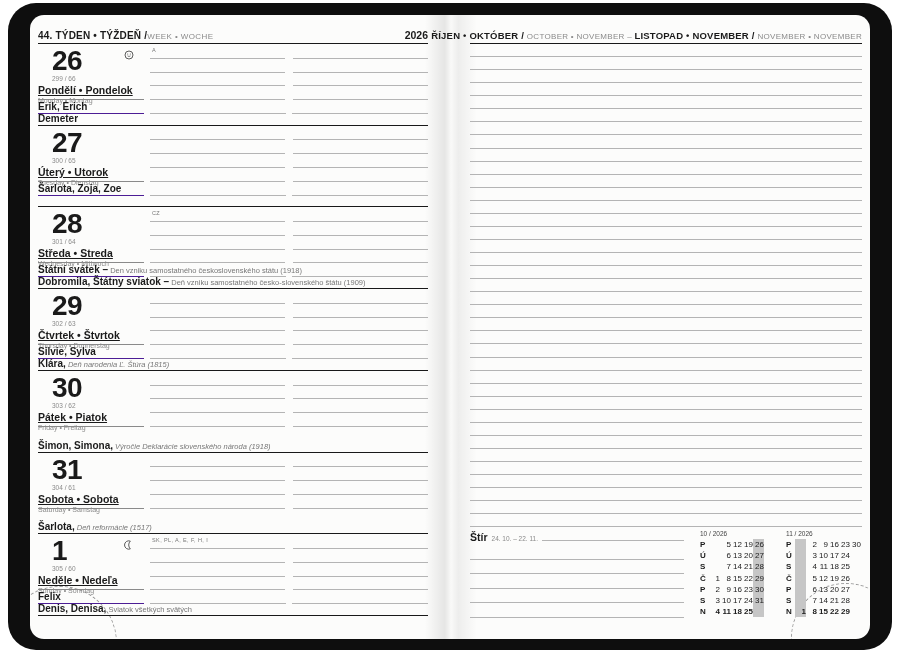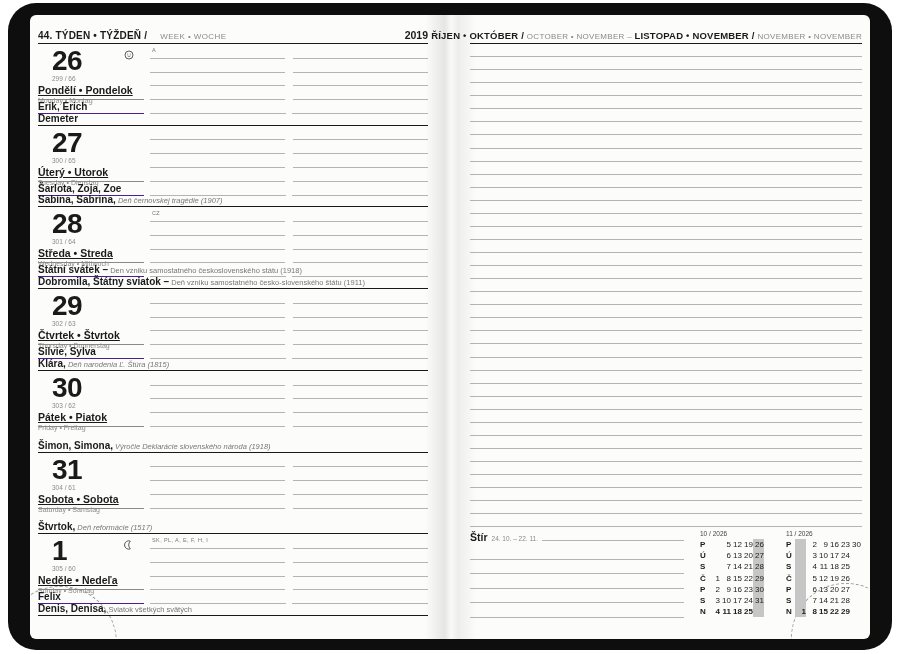--- a/index.html
+++ b/index.html
@@ -1,34 +1,34 @@
 <!DOCTYPE html>
 <html><head>
 <meta charset="utf-8">
 <style>
   * { margin:0; padding:0; box-sizing:border-box; }
   html,body { width:900px; height:654px; background:#ffffff; overflow:hidden;
     font-family:"Liberation Sans","DejaVu Sans",sans-serif; color:#1a1a1a; }
   .cover { position:absolute; left:8px; top:3px; width:884px; height:647px;
     background:#0e0e0e; border-radius:28px; }
   .spread { position:absolute; left:30px; top:15px; width:840px; height:624px;
-    background:#fcfcfb; border-radius:6px; overflow:hidden; }
+    background:#fcfcfb; border-radius:14px; overflow:hidden; }
   .gutter { position:absolute; left:395px; top:0; width:52px; height:100%;
     background:linear-gradient(90deg, rgba(0,0,0,0) 0%, rgba(0,0,0,0.09) 38%,
       rgba(0,0,0,0.01) 50%, rgba(0,0,0,0.06) 64%, rgba(0,0,0,0) 100%); }
   .arc { position:absolute; border:1px dashed #9a9a9a; border-radius:50%; }
   .arc.l { left:-27px; top:571px; width:114px; height:114px; }
   .arc.r { left:761px; top:568px; width:110px; height:110px; }
 
   
   .page-left { position:absolute; left:8px; top:13px; width:390px; height:592px; }
   .l-header { height:16px; border-bottom:1.6px solid #191919; display:flex;
     align-items:flex-end; padding-bottom:2px; }
   .l-header .hb { font-size:10px; font-weight:700; letter-spacing:0.2px; }
-  .l-header .hg { font-size:8px; color:#8a8a8a; margin-left:13px; letter-spacing:0.4px; }
+  .l-header .hg { font-size:8px; color:#8a8a8a; margin-left:0; letter-spacing:0.4px; }
   .l-header .yr { margin-left:auto; font-size:10.5px; font-weight:700; }
   .l-days { height:572px; display:flex; flex-direction:column; }
   .day-block { flex:1; position:relative; border-bottom:1.6px solid #191919; }
   .info { position:absolute; left:0; top:4px; width:106px; height:52px;
     border-bottom:1px solid #8a8a8a; }
   .num { font-size:28px; font-weight:700; line-height:25px; padding-left:14px; letter-spacing:-0.5px; }
   .doy { font-size:6.5px; color:#8a8a8a; padding-left:14px; margin-top:2px; }
   .dloc { font-size:10.5px; font-weight:700; margin-top:2px; white-space:nowrap;text-decoration:underline; }
   .dint { font-size:7px; color:#8a8a8a; margin-top:1px; }
   .moon { position:absolute; left:86px; top:6px; width:10px; height:10px; }
@@ -77,21 +77,21 @@
 <div class="cover"></div>
 <div class="spread">
   <div class="gutter"></div>
   <div class="arc l"></div>
   <div class="arc r"></div>
 
   <div class="page-left">
     <div class="l-header">
       <span class="hb">44. TÝDEN • TÝŽDEŇ /</span>
       <span class="hg">WEEK • WOCHE</span>
-      <span class="yr">2019</span>
+      <span class="yr">2026</span>
     </div>
     <div class="l-days">
         <div class="day-block">
           <div class="info">
             <div class="num">26</div>
             <div class="doy">299 / 66</div>
             <div class="dloc">Pondělí • Pondelok</div>
             <div class="dint">Monday • Montag</div>
           </div>
           <div class="moon">
@@ -157,23 +157,20 @@
               <div class="ncell"></div>
             </div>
           </div>
           <div class="row1">
             <div class="r1seg0">
               <div class="nametext"><span>Šarlota, Zoja, Zoe</span></div>
             </div>
             <div class="r1c"></div>
             <div class="r1c"></div>
           </div>
-          <div class="row2">
-            <div class="nametext"><span>Sabína, Sabrina,</span><span class="detail it"> Deň černovskej tragédie (1907)</span></div>
-          </div>
         </div>
         <div class="day-block">
           <div class="info">
             <div class="num">28</div>
             <div class="doy">301 / 64</div>
             <div class="dloc">Středa • Streda</div>
             <div class="dint">Wednesday • Mittwoch</div>
           </div>
           <div class="nlabel">CZ</div>
           <div class="notes">
@@ -195,21 +192,21 @@
             </div>
           </div>
           <div class="row1">
             <div class="r1seg0">
               <div class="nametext"><span>Státní svátek –</span><span class="detail"> Den vzniku samostatného československého státu (1918)</span></div>
             </div>
             <div class="r1c"></div>
             <div class="r1c"></div>
           </div>
           <div class="row2">
-            <div class="nametext"><span>Dobromila, Štátny sviatok –</span><span class="detail"> Deň vzniku samostatného česko-slovenského štátu (1911)</span></div>
+            <div class="nametext"><span>Dobromila, Štátny sviatok –</span><span class="detail"> Deň vzniku samostatného česko-slovenského štátu (1909)</span></div>
           </div>
         </div>
         <div class="day-block">
           <div class="info">
             <div class="num">29</div>
             <div class="doy">302 / 63</div>
             <div class="dloc">Čtvrtek • Štvrtok</div>
             <div class="dint">Thursday • Donnerstag</div>
           </div>
           <div class="notes">
@@ -289,21 +286,21 @@
             <div class="nrow">
               <div class="ncell"></div>
               <div class="ncell"></div>
             </div>
             <div class="nrow">
               <div class="ncell"></div>
               <div class="ncell"></div>
             </div>
           </div>
           <div class="row2">
-            <div class="nametext"><span>Štvrtok,</span><span class="detail it"> Deň reformácie (1517)</span></div>
+            <div class="nametext"><span>Šarlota,</span><span class="detail it"> Deň reformácie (1517)</span></div>
           </div>
         </div>
         <div class="day-block">
           <div class="info">
             <div class="num">1</div>
             <div class="doy">305 / 60</div>
             <div class="dloc">Neděle • Nedeľa</div>
             <div class="dint">Sunday • Sonntag</div>
           </div>
           <div class="moon">

